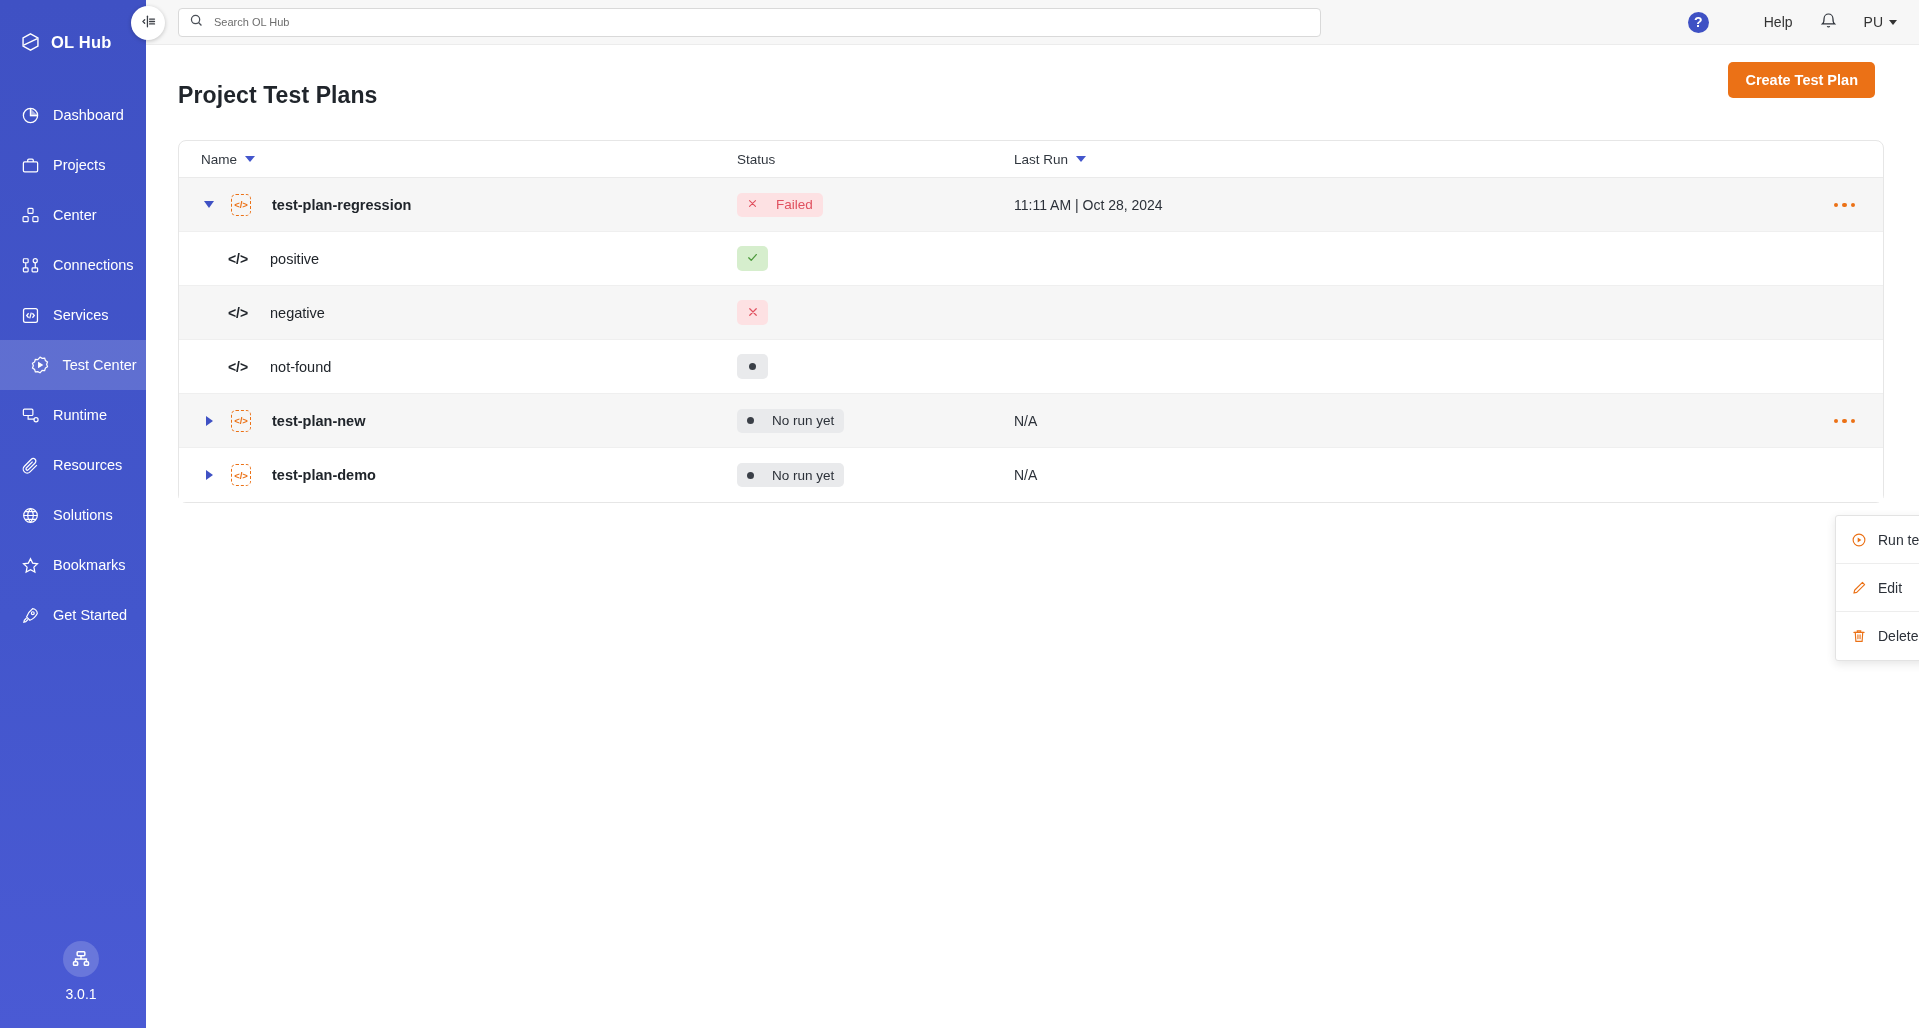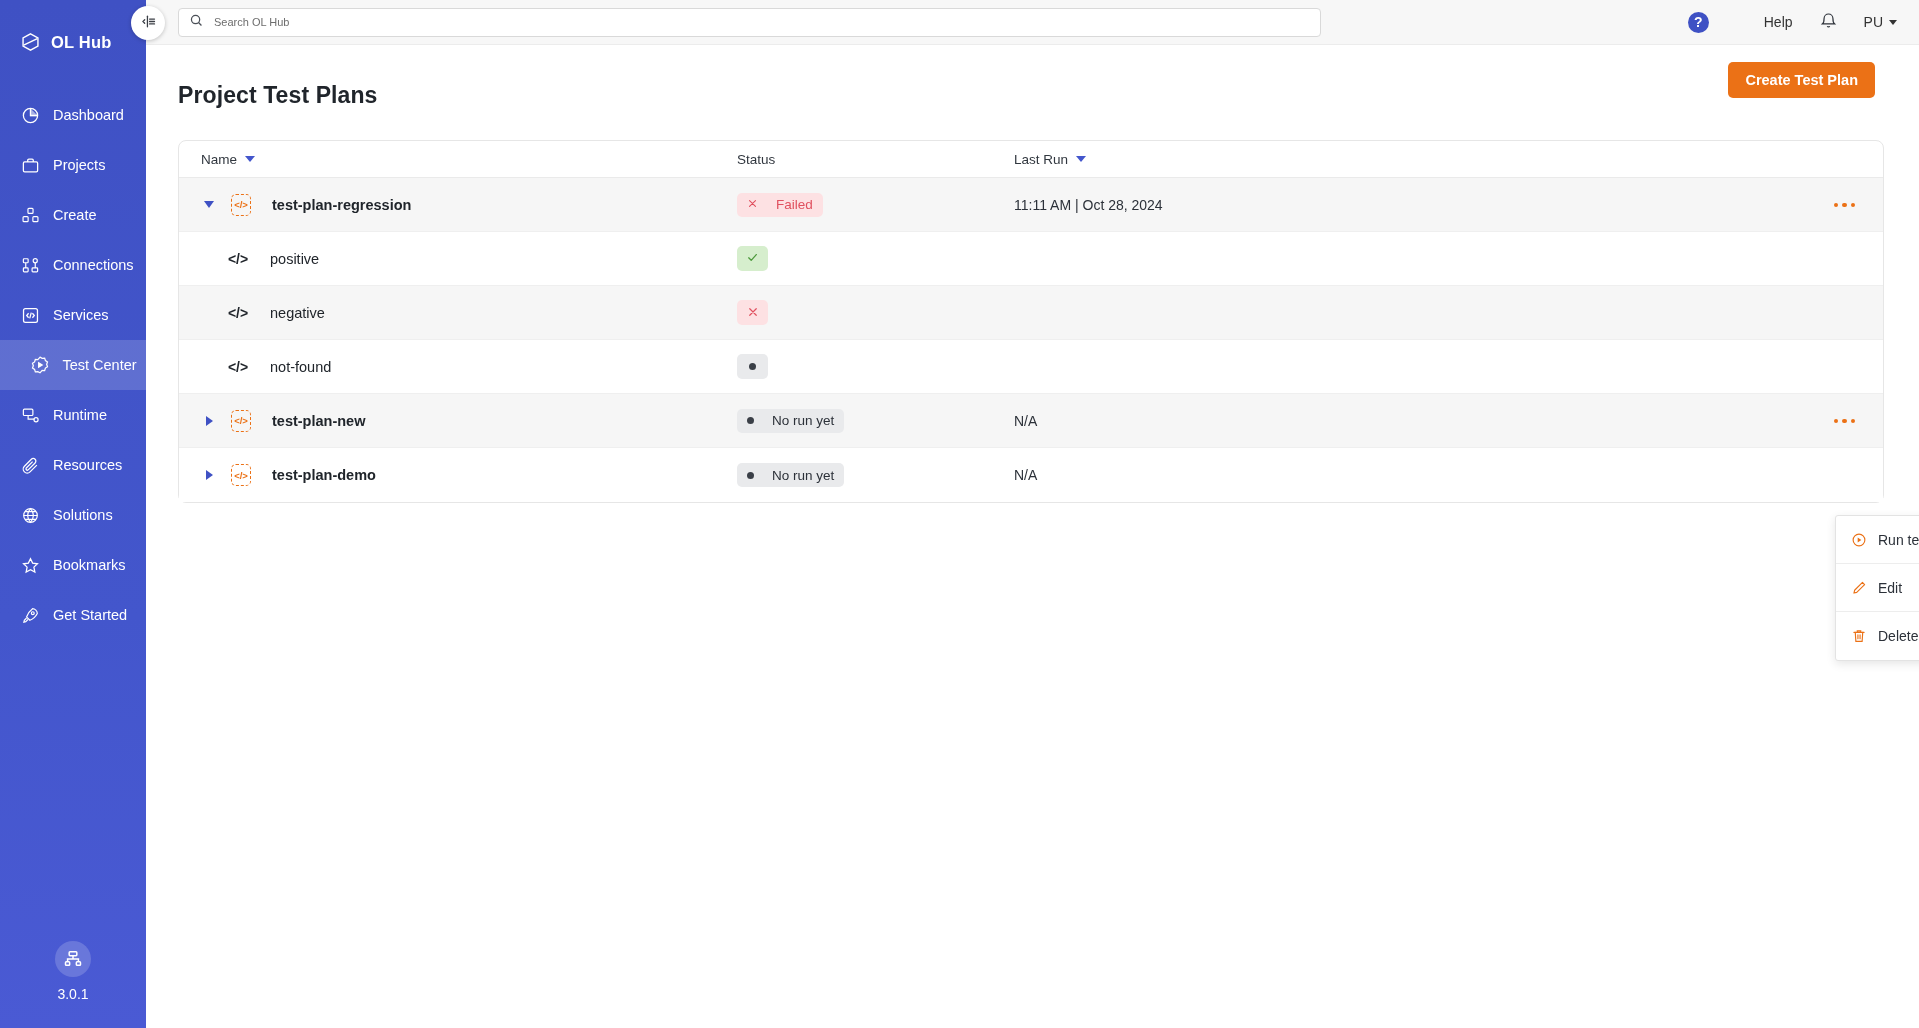--- a/index.html
+++ b/index.html
@@ -33,21 +33,21 @@
     display: flex; align-items: center; gap: 12px;
     height: 50px; padding-left: 20px;
     font-size: 14.5px; color: #ffffff;
     position: relative;
   }
   .nav-item.active { background: rgba(255,255,255,0.16); justify-content: center; }
   .nav-icon { width: 21px; height: 21px; display: inline-flex; align-items: center; justify-content: center; flex: 0 0 21px; }
   .nav-icon svg { display:block; }
   .nav-label { white-space: nowrap; }
   .side-bottom {
-    position: absolute; left: 0; bottom: 26px; width: 146px;
+    position: absolute; left: 8px; bottom: 26px; width: 146px;
     display: flex; flex-direction: column; align-items: center; gap: 9px;
   }
   .side-badge {
     width: 36px; height: 36px; border-radius: 50%;
     background: rgba(255,255,255,0.18);
     display: flex; align-items: center; justify-content: center;
   }
   .side-version { font-size: 14px; color: #ffffff; }
 
   
@@ -261,21 +261,21 @@
       </div>
 
       <div class="nav-item">
         <span class="nav-icon">
           <svg width="19" height="19" viewBox="0 0 24 24" fill="none" stroke="#fff" stroke-width="1.5">
             <rect x="8.8" y="3" width="6.4" height="6.4" rx="1.2"></rect>
             <rect x="2.6" y="13.4" width="6.4" height="6.4" rx="1.2"></rect>
             <rect x="15" y="13.4" width="6.4" height="6.4" rx="1.2"></rect>
           </svg>
         </span>
-        <span class="nav-label">Create</span>
+        <span class="nav-label">Center</span>
       </div>
 
       <div class="nav-item">
         <span class="nav-icon">
           <svg width="19" height="19" viewBox="0 0 24 24" fill="none" stroke="#fff" stroke-width="1.5">
             <rect x="3" y="3.5" width="6" height="5" rx="1"></rect>
             <circle cx="18" cy="6" r="2.6"></circle>
             <rect x="3" y="15" width="6" height="5" rx="1"></rect>
             <rect x="14" y="15" width="7" height="5" rx="1"></rect>
             <path d="M6 8.5v6.5M18 8.6v6.4"></path>

